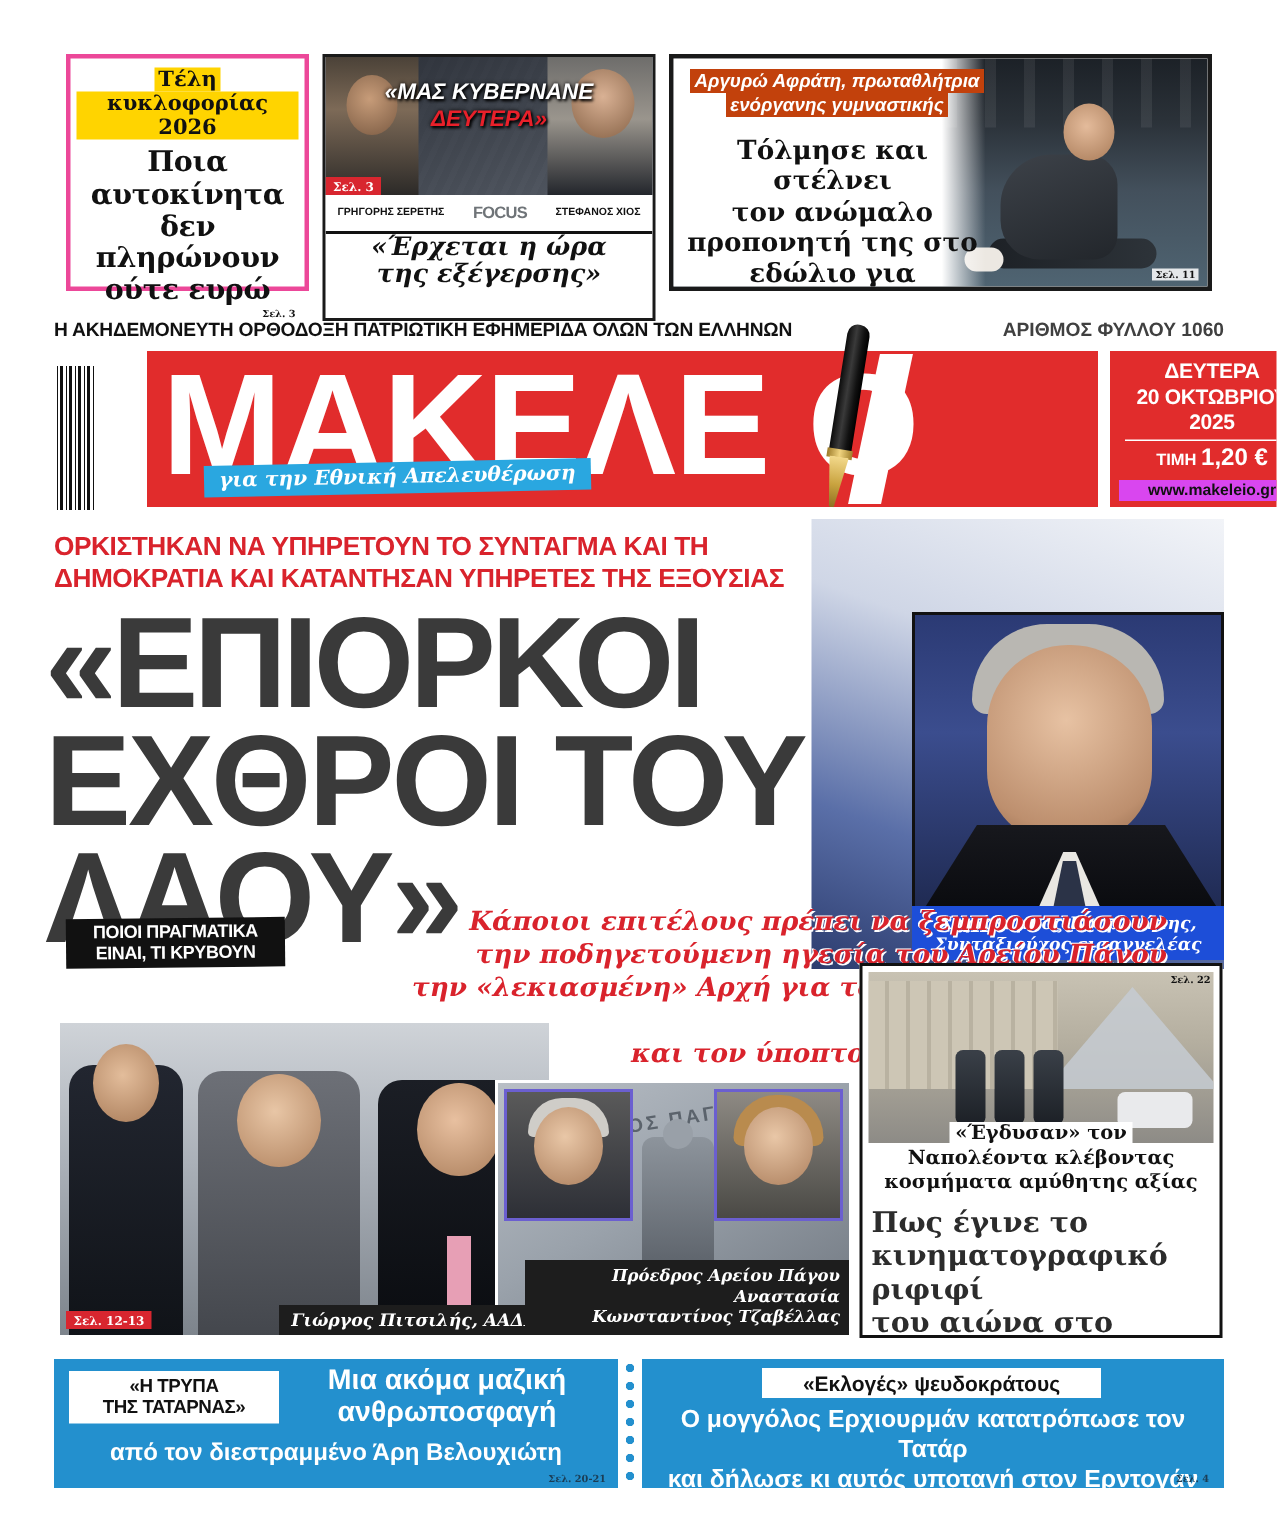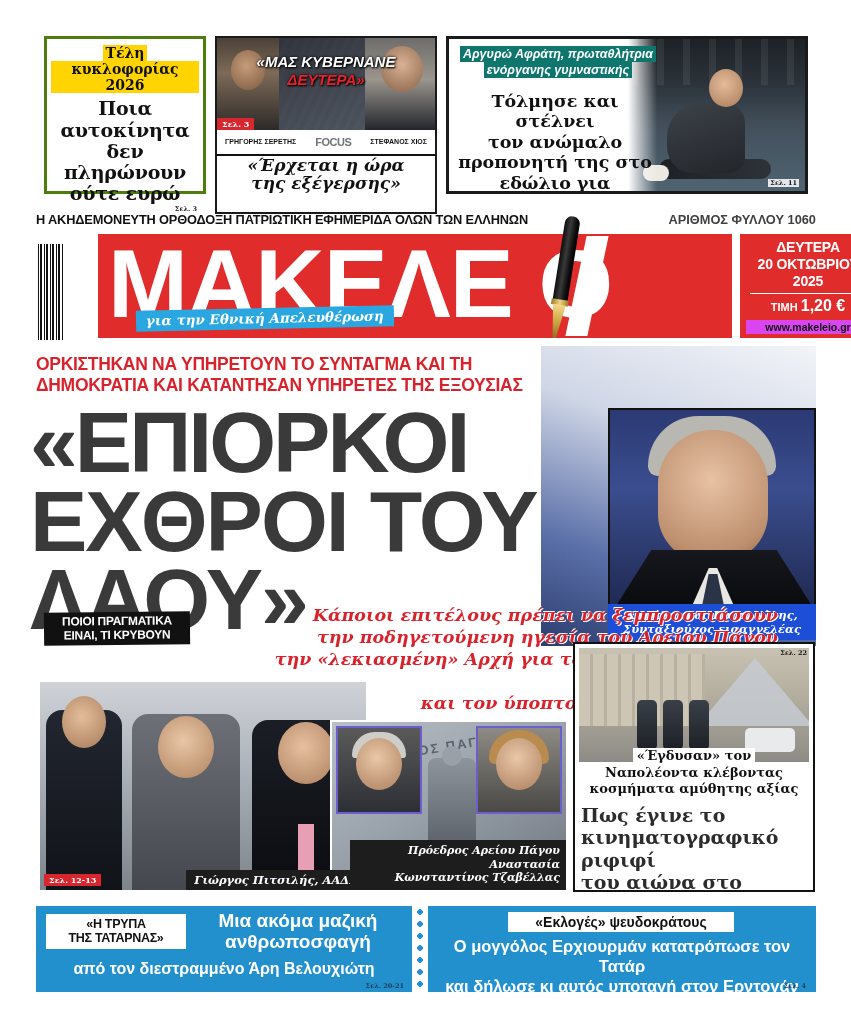--- a/index.html
+++ b/index.html
@@ -9,21 +9,21 @@
     font-family: "Liberation Sans", sans-serif;
     overflow: hidden;
   }
   .page { position: relative; width: 851px; height: 1021px; background: #fff; }
 
   
   .top-strip { position: absolute; left: 0; top: 0; width: 851px; height: 204px; }
 
   .tb-auto {
     position: absolute; left: 44px; top: 36px; width: 162px; height: 158px;
-    border: 3px solid #4d7c0f; background: #fff;
+    border: 3px solid #ec4899; background: #fff;
     display: flex; flex-direction: column; align-items: center; justify-content: flex-start;
     padding: 6px 4px 4px;
   }
   .tb-auto .kick {
     font-family: "DejaVu Serif", serif; font-weight: bold; font-size: 14px;
     color: #111; text-align: center; line-height: 1.15;
   }
   .tb-auto .kick span { background: #ffd400; padding: 0 3px; display: inline-block; }
   .tb-auto .big {
     font-family: "DejaVu Serif", serif; font-weight: bold; font-size: 19px;
@@ -132,21 +132,21 @@
   }
   .tb-gym .gmask {
     position: absolute; left: 0; top: 0; width: 208px; height: 100%;
     background: linear-gradient(90deg, #fff 0%, #fff 86%, rgba(255,255,255,0) 100%);
   }
   .tb-gym .klabel {
     position: absolute; left: 6px; top: 8px; width: 206px; z-index: 4;
     font-family: "Liberation Sans", sans-serif; font-weight: bold; font-style: italic;
     font-size: 12.5px; line-height: 1.25; color: #fff; text-align: center;
   }
-  .tb-gym .klabel span { background: #0f766e; padding: 1px 3px; display: inline; box-decoration-break: clone; }
+  .tb-gym .klabel span { background: #c2410c; padding: 1px 3px; display: inline; box-decoration-break: clone; }
   .tb-gym .ghead {
     position: absolute; left: 2px; top: 52px; width: 208px; z-index: 4;
     font-family: "DejaVu Serif", serif; font-weight: bold; font-size: 17.5px;
     line-height: 1.17; color: #111; text-align: center;
   }
   .tb-gym .pageref { position: absolute; right: 6px; bottom: 4px; z-index: 6;
     background: rgba(255,255,255,.85); padding: 0 2px; }
 
   
   .mast-sub {

